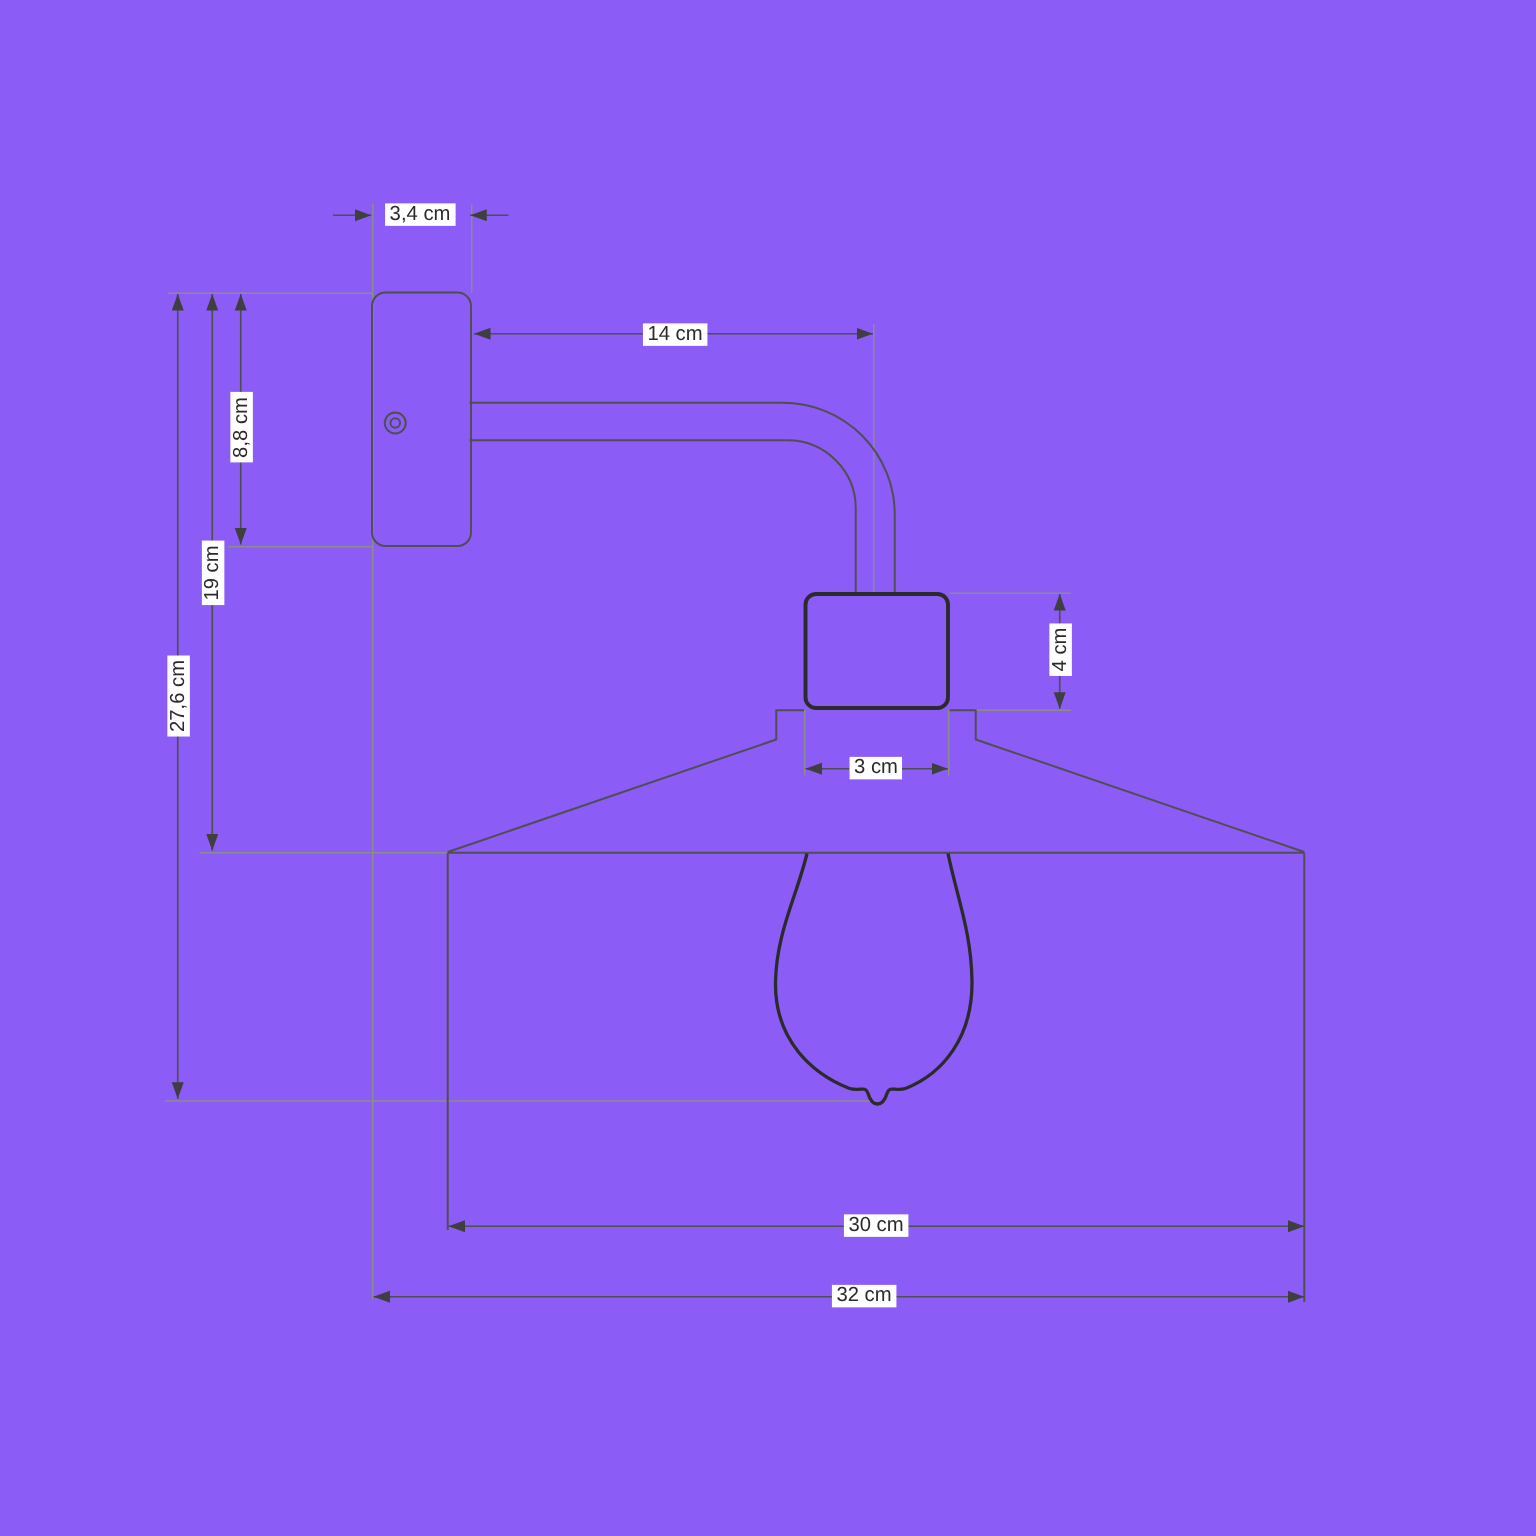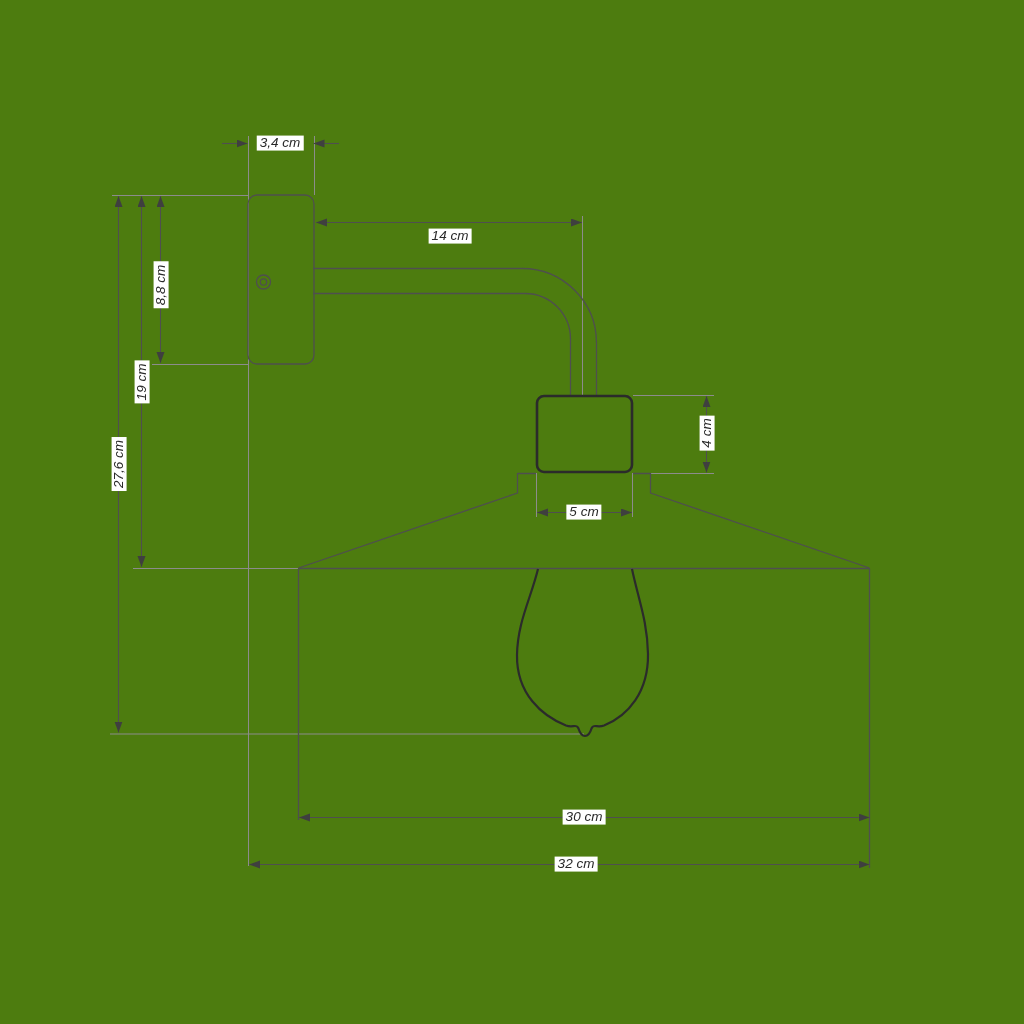--- a/index.html
+++ b/index.html
@@ -1,18 +1,18 @@
 <!DOCTYPE html>
 <html><head>
 <meta charset="utf-8">
 <style>
   html,body{margin:0;padding:0;background:#fff;}
   #stage{
-    position:relative;width:1024px;height:1024px;background:#4d7c0f;
-    font-family:"Liberation Sans", sans-serif;overflow:hidden;font-style:italic;
+    position:relative;width:1024px;height:1024px;background:#8b5cf6;
+    font-family:"Liberation Sans", sans-serif;overflow:hidden;
   }
   #drawing-svg{position:absolute;left:0;top:0;}
   .dim-label{
     position:absolute;font-size:13.5px;line-height:1.1;color:#2a2a2a;
     background:#ffffff;padding:0 3px;white-space:nowrap;
     transform:translate(-50%,-50%);
   }
   .dim-label.vertical{transform:translate(-50%,-50%) rotate(-90deg);}
 </style>
 </head>
@@ -83,28 +83,28 @@
       <line x1="118.5" y1="196" x2="118.5" y2="732.5" marker-start="url(#arr)" marker-end="url(#arr)"></line>
       <line x1="706.5" y1="396" x2="706.5" y2="472.5" marker-start="url(#arr)" marker-end="url(#arr)"></line>
       <line x1="537" y1="512.5" x2="632" y2="512.5" marker-start="url(#arr)" marker-end="url(#arr)"></line>
       <line x1="299" y1="817.5" x2="869.5" y2="817.5" marker-start="url(#arr)" marker-end="url(#arr)"></line>
       <line x1="249" y1="864.5" x2="869.5" y2="864.5" marker-start="url(#arr)" marker-end="url(#arr)"></line>
     </g>
   </svg>
 
   <div class="dim-label" style="left:280px;top:143px;">3,4 cm</div>
 
-  <div class="dim-label" style="left:450px;top:236px;">14 cm</div>
+  <div class="dim-label" style="left:450px;top:223px;">14 cm</div>
 
   <div class="dim-label vertical" style="left:161px;top:285px;">8,8 cm</div>
 
   <div class="dim-label vertical" style="left:142px;top:382px;">19 cm</div>
 
   <div class="dim-label vertical" style="left:119px;top:464px;">27,6 cm</div>
 
   <div class="dim-label vertical" style="left:707px;top:433px;">4 cm</div>
 
-  <div class="dim-label" style="left:584px;top:512px;">5 cm</div>
+  <div class="dim-label" style="left:584px;top:512px;">3 cm</div>
 
   <div class="dim-label" style="left:584px;top:817px;">30 cm</div>
 
   <div class="dim-label" style="left:576px;top:864px;">32 cm</div>
 </div>
 
 </body></html>

